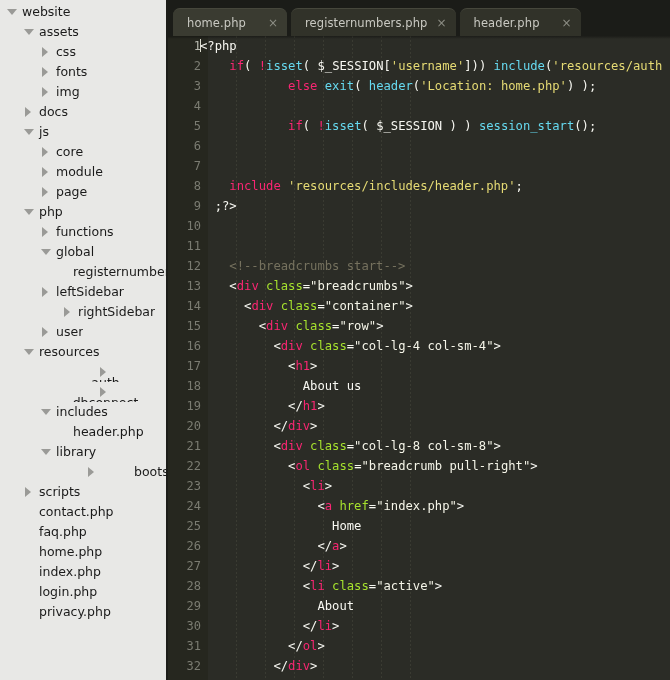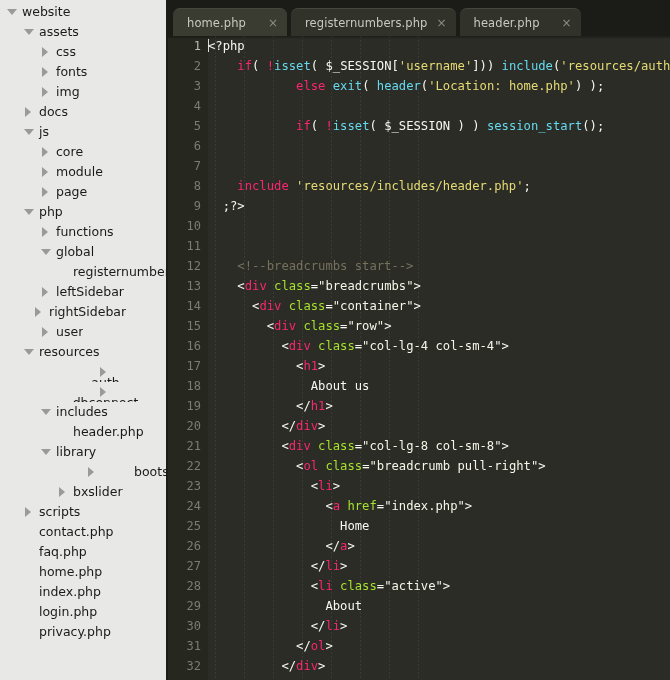--- a/index.html
+++ b/index.html
@@ -145,21 +145,21 @@
     text-align: right;
     padding-right: 7px;
     font-family: "DejaVu Sans Mono", monospace;
     font-size: 12px;
     color: #7b7c72;
   }
   .lnum.first { color: #b9bab0; }
 
   #codelines {
     position: absolute;
-    left: 40px;
+    left: 32px;
     top: 0;
     width: 462px;
     height: 644px;
     overflow: hidden;
   }
   
   .guides {
     position: absolute;
     left: 0; top: 0; width: 462px; height: 644px;
     pointer-events: none;
@@ -271,21 +271,21 @@
         <span class="tree-label">global</span>
       </div>
       <div class="tree-row" style="padding-left: 57px;">
         <span class="tw"></span>
         <span class="tree-label">registernumbers.php</span>
       </div>
       <div class="tree-row" style="padding-left: 40px;">
         <span class="tw right"></span>
         <span class="tree-label">leftSidebar</span>
       </div>
-      <div class="tree-row" style="padding-left: 33px;">
+      <div class="tree-row" style="padding-left: 44px; margin-left: 18px;">
         <span class="tw right"></span>
         <span class="tree-label">rightSidebar</span>
       </div>
       <div class="tree-row" style="padding-left: 40px;">
         <span class="tw right"></span>
         <span class="tree-label">user</span>
       </div>
       <div class="tree-row" style="padding-left: 23px; align-items: center;">
         <span class="tw down"></span>
         <span class="tree-label">resources</span>
@@ -306,24 +306,20 @@
         <span class="tw"></span>
         <span class="tree-label">header.php</span>
       </div>
       <div class="tree-row" style="padding-left: 40px;">
         <span class="tw down"></span>
         <span class="tree-label">library</span>
       </div>
       <div class="tree-row" style="padding-left: 86px; gap: 32px;">
         <span class="tw right"></span>
         <span class="tree-label">bootstrap</span>
-      </div>
-      <div class="tree-row" style="padding-left: 57px;">
-        <span class="tw right"></span>
-        <span class="tree-label">bxslider</span>
       </div>
       <div class="tree-row" style="padding-left: 23px;">
         <span class="tw right"></span>
         <span class="tree-label">scripts</span>
       </div>
       <div class="tree-row" style="padding-left: 23px;">
         <span class="tw"></span>
         <span class="tree-label">contact.php</span>
       </div>
       <div class="tree-row" style="padding-left: 23px;">

